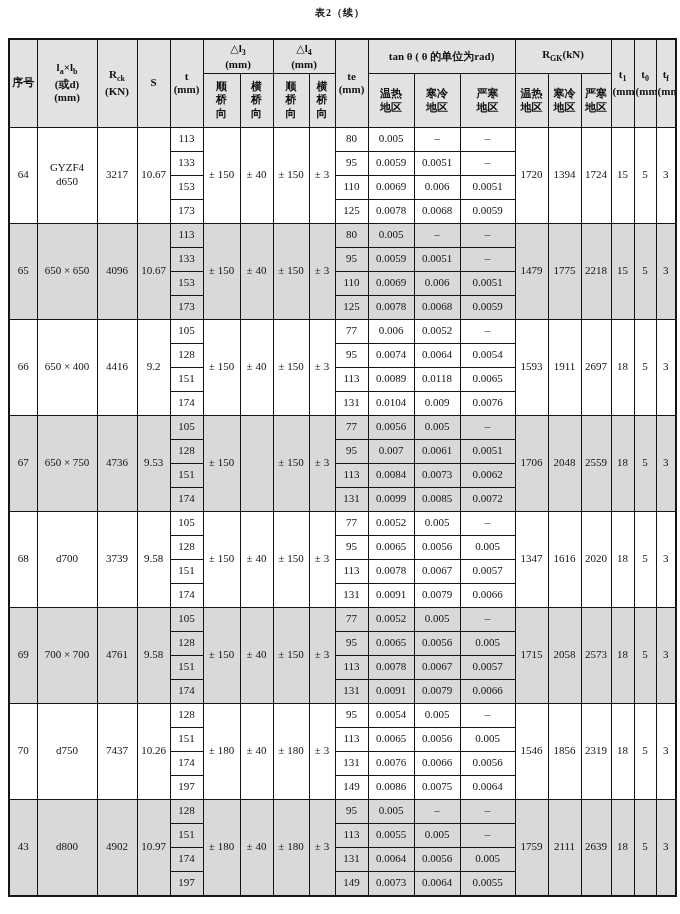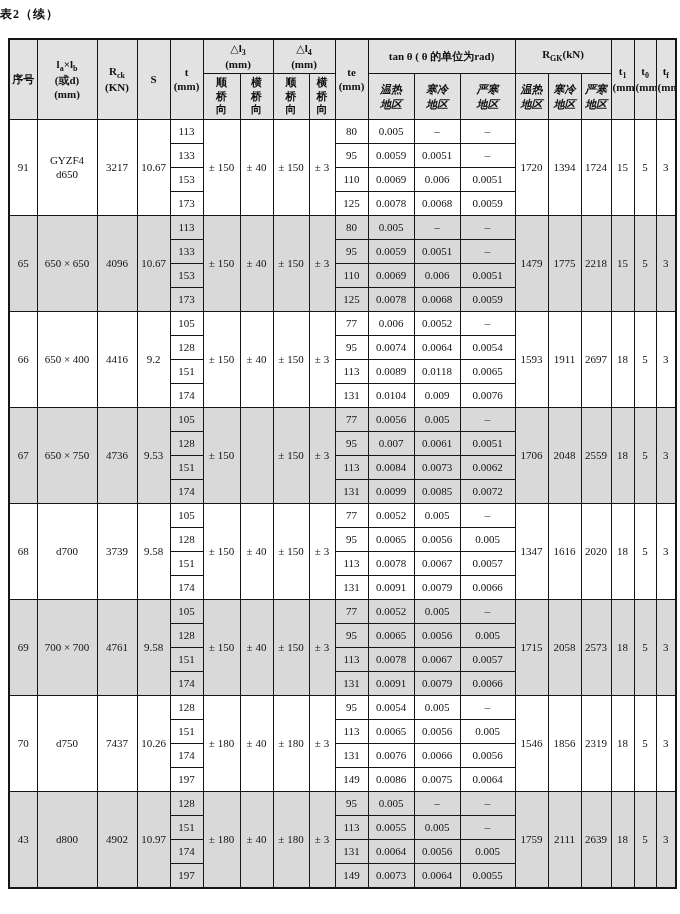--- a/index.html
+++ b/index.html
@@ -3,21 +3,21 @@
 <meta charset="utf-8">
 <style>
   html,body{margin:0;padding:0;}
   body{
     width:680px;height:914px;background:#ffffff;
     font-family:"Liberation Serif","DejaVu Serif",serif;
     color:#111;
   }
   .page{position:relative;width:680px;height:914px;background:#fff;overflow:hidden;}
   .title{
-    font-weight:bold;font-size:12px;
+    text-align:center;font-weight:bold;font-size:10px;
     padding-top:6px;letter-spacing:1px;
   }
   table.spec{
     position:absolute;top:38px;left:8px;width:664px;
     border-collapse:collapse;table-layout:fixed;
     border:2px solid #151515;
   }
   .spec th,.spec td{
     border:1px solid #151515;
     text-align:center;vertical-align:middle;
@@ -25,21 +25,21 @@
     line-height:1.25;
   }
   .spec thead th{
     background:#e2e2e2;font-weight:bold;font-size:11px;
   }
   .spec tr.hdr1 th{height:33px;}
   .spec tr.hdr2 th{height:45px;}
   .spec td{height:23px;background:#ffffff;}
   .spec tr.shade td{background:#d9d9d9;}
   .vert{width:1.1em;margin:0 auto;word-break:break-all;line-height:1.25;}
-  .w2{width:2.3em;margin:4px auto;word-break:break-all;line-height:1.3;font-style:italic;}
+  .w2{width:2.3em;margin:12px auto;word-break:break-all;line-height:1.3;}
   sub{font-size:8px;}
   .dims-cell{line-height:1.35;font-family:Liberation Serif, serif;}
 </style>
 </head>
 <body>
 
 <div class="page">
   <div class="title">表2（续）</div>
 
   <table class="spec">
@@ -138,21 +138,21 @@
         <th>
             <div class="w2">寒冷地区</div>
           </th>
         <th>
             <div class="w2">严寒地区</div>
           </th>
       </tr>
     </thead>
     <tbody>
         <tr>
-          <td rowspan="4">91</td>
+          <td rowspan="4">64</td>
           <td rowspan="4">GYZF4<br>d650</td>
           <td rowspan="4">3217</td>
           <td rowspan="4">10.67</td>
           <td>113</td>
           <td rowspan="4">± 150</td>
           <td rowspan="4">± 40</td>
           <td rowspan="4">± 150</td>
           <td rowspan="4">± 3</td>
           <td>80</td>
           <td>0.005</td>

